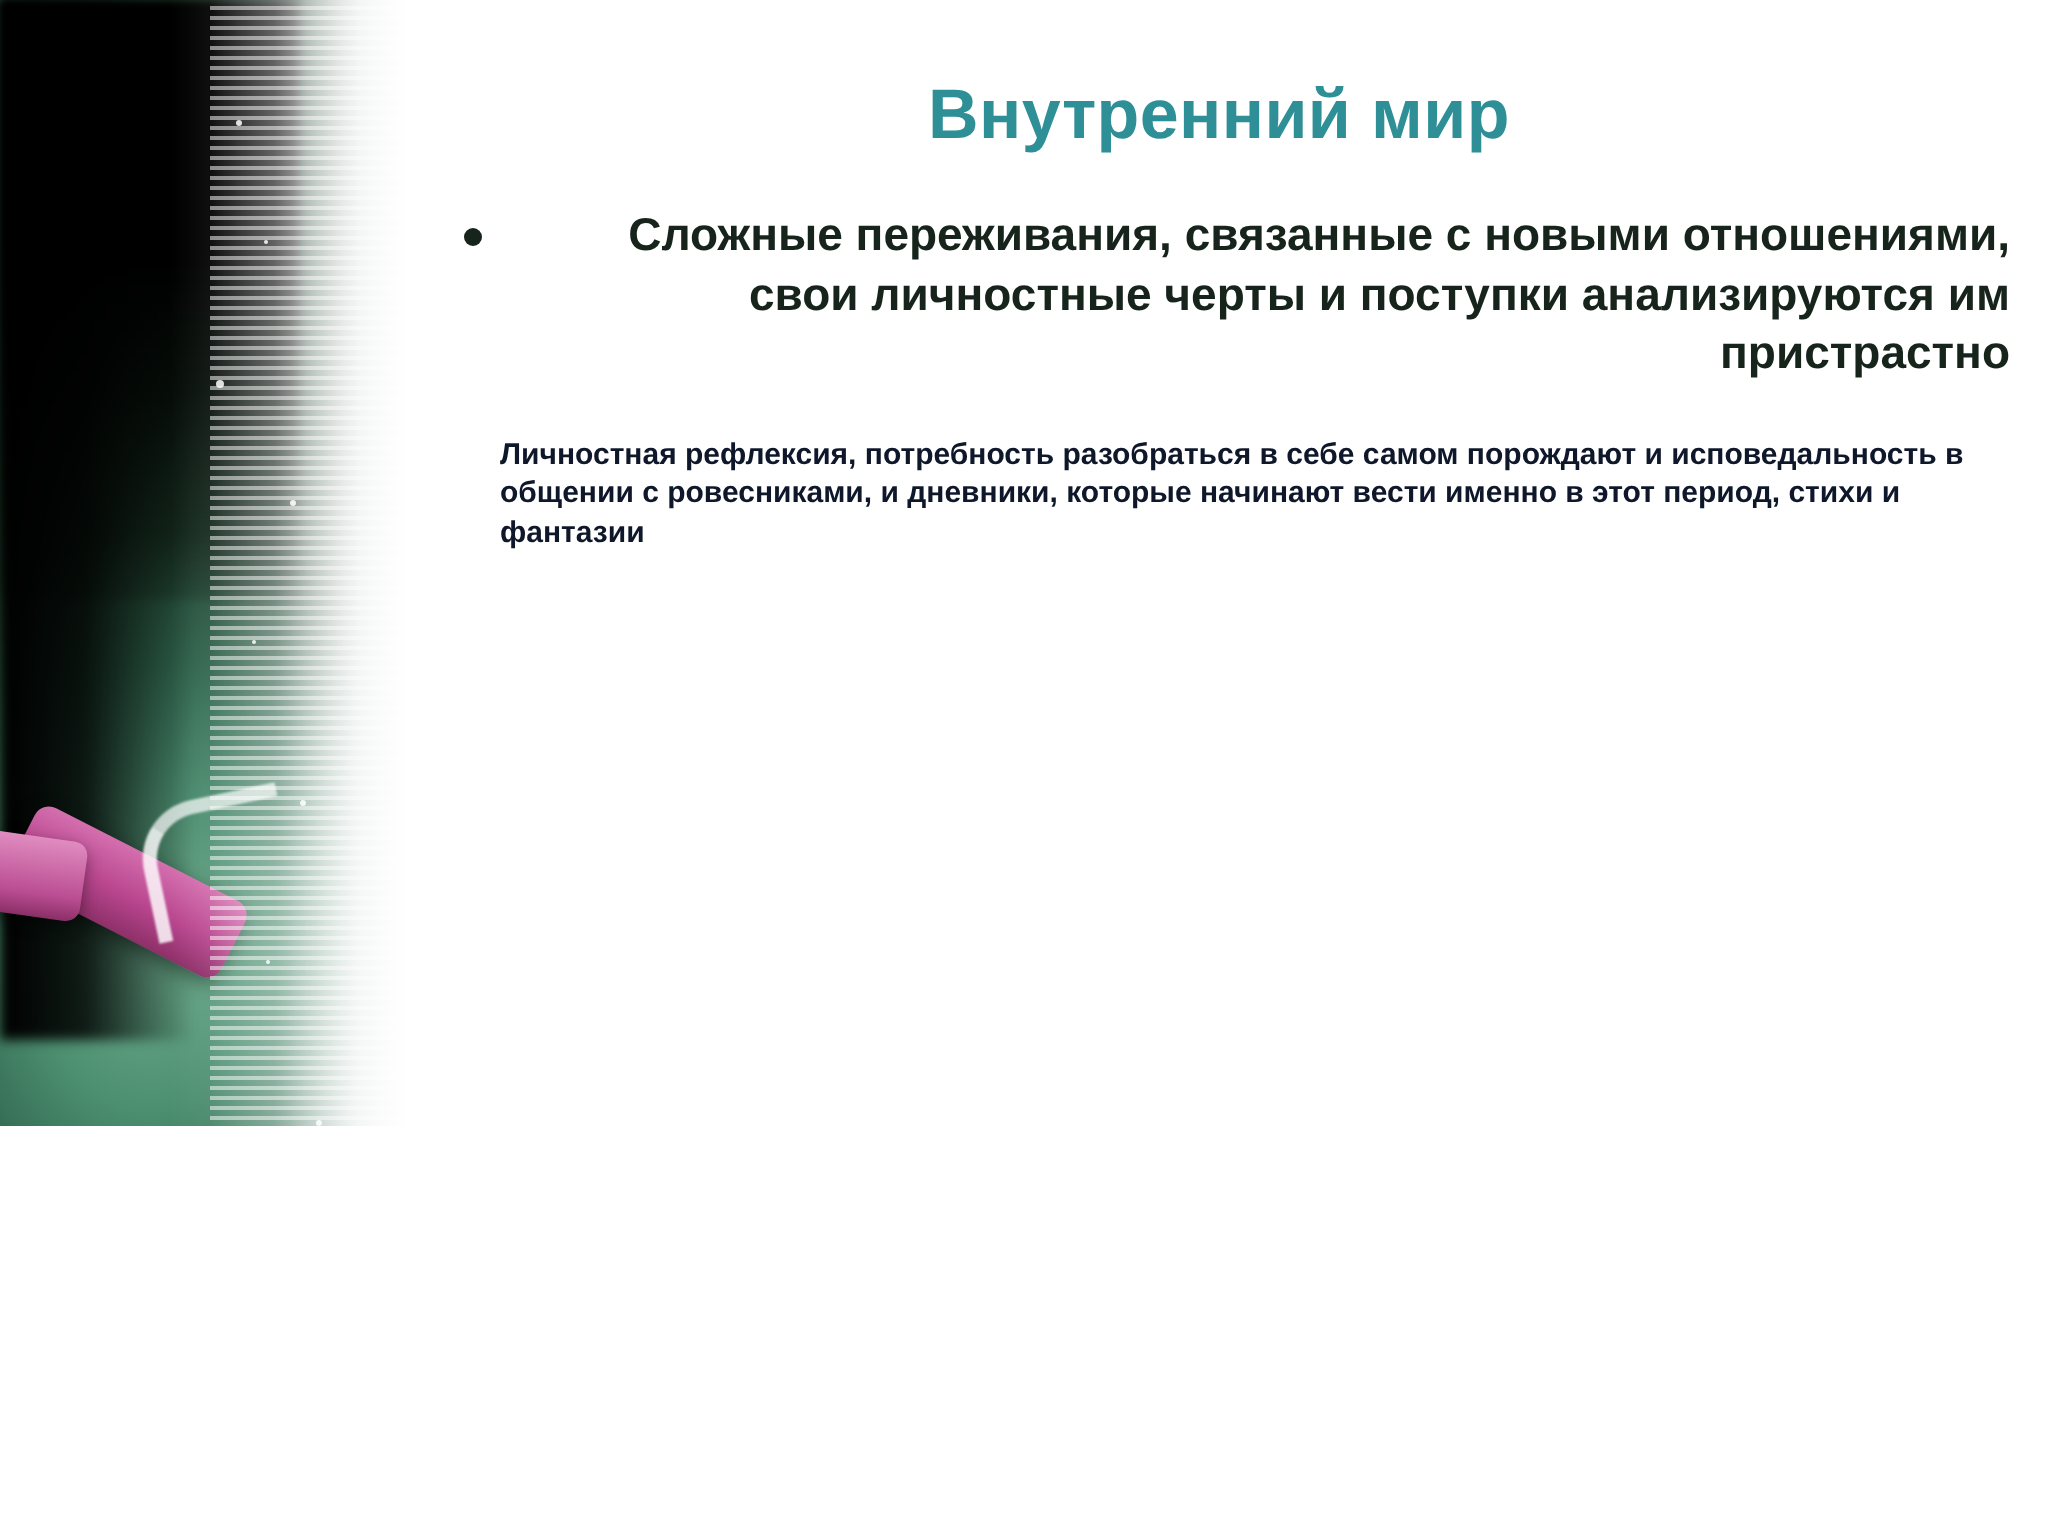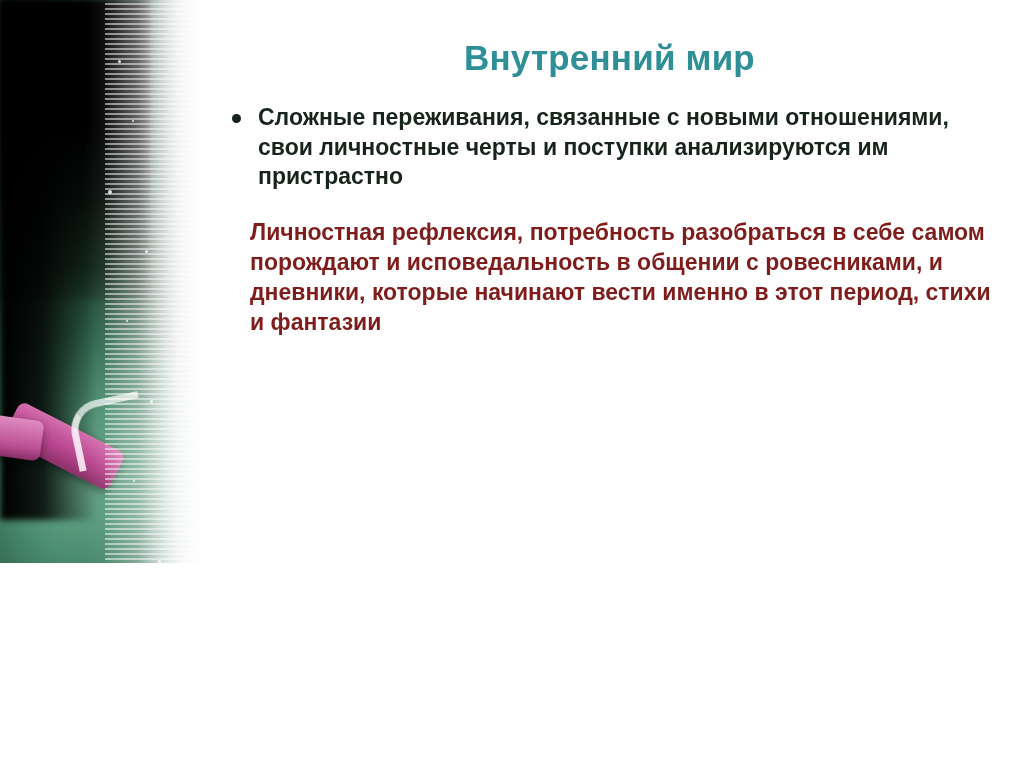--- a/index.html
+++ b/index.html
@@ -188,36 +188,37 @@
     list-style: none;
   }
   li.bullet-item {
     position: relative;
     padding-left: 48px;
     margin-bottom: 16px;
     font-size: 23px;
     font-weight: bold;
     color: #16241c;
     line-height: 1.29;
+    text-align: right;
   }
   li.bullet-item .dot {
     position: absolute;
     left: 22px;
     top: 11px;
     width: 9px;
     height: 9px;
     background: #16241c;
     border-radius: 50%;
   }
   p.plain-para {
     margin: 0 0 10px 0;
     padding-left: 40px;
-    font-size: 23px;
+    font-size: 15px;
     font-weight: bold;
-    color: #7f1d1d;
+    color: #0f172a;
     line-height: 1.30;
   }
   p.plain-para.indent-2 {
     padding-left: 36px;
   }
   .gap-small { height: 10px; }
 </style>
 </head>
 <body>
 

